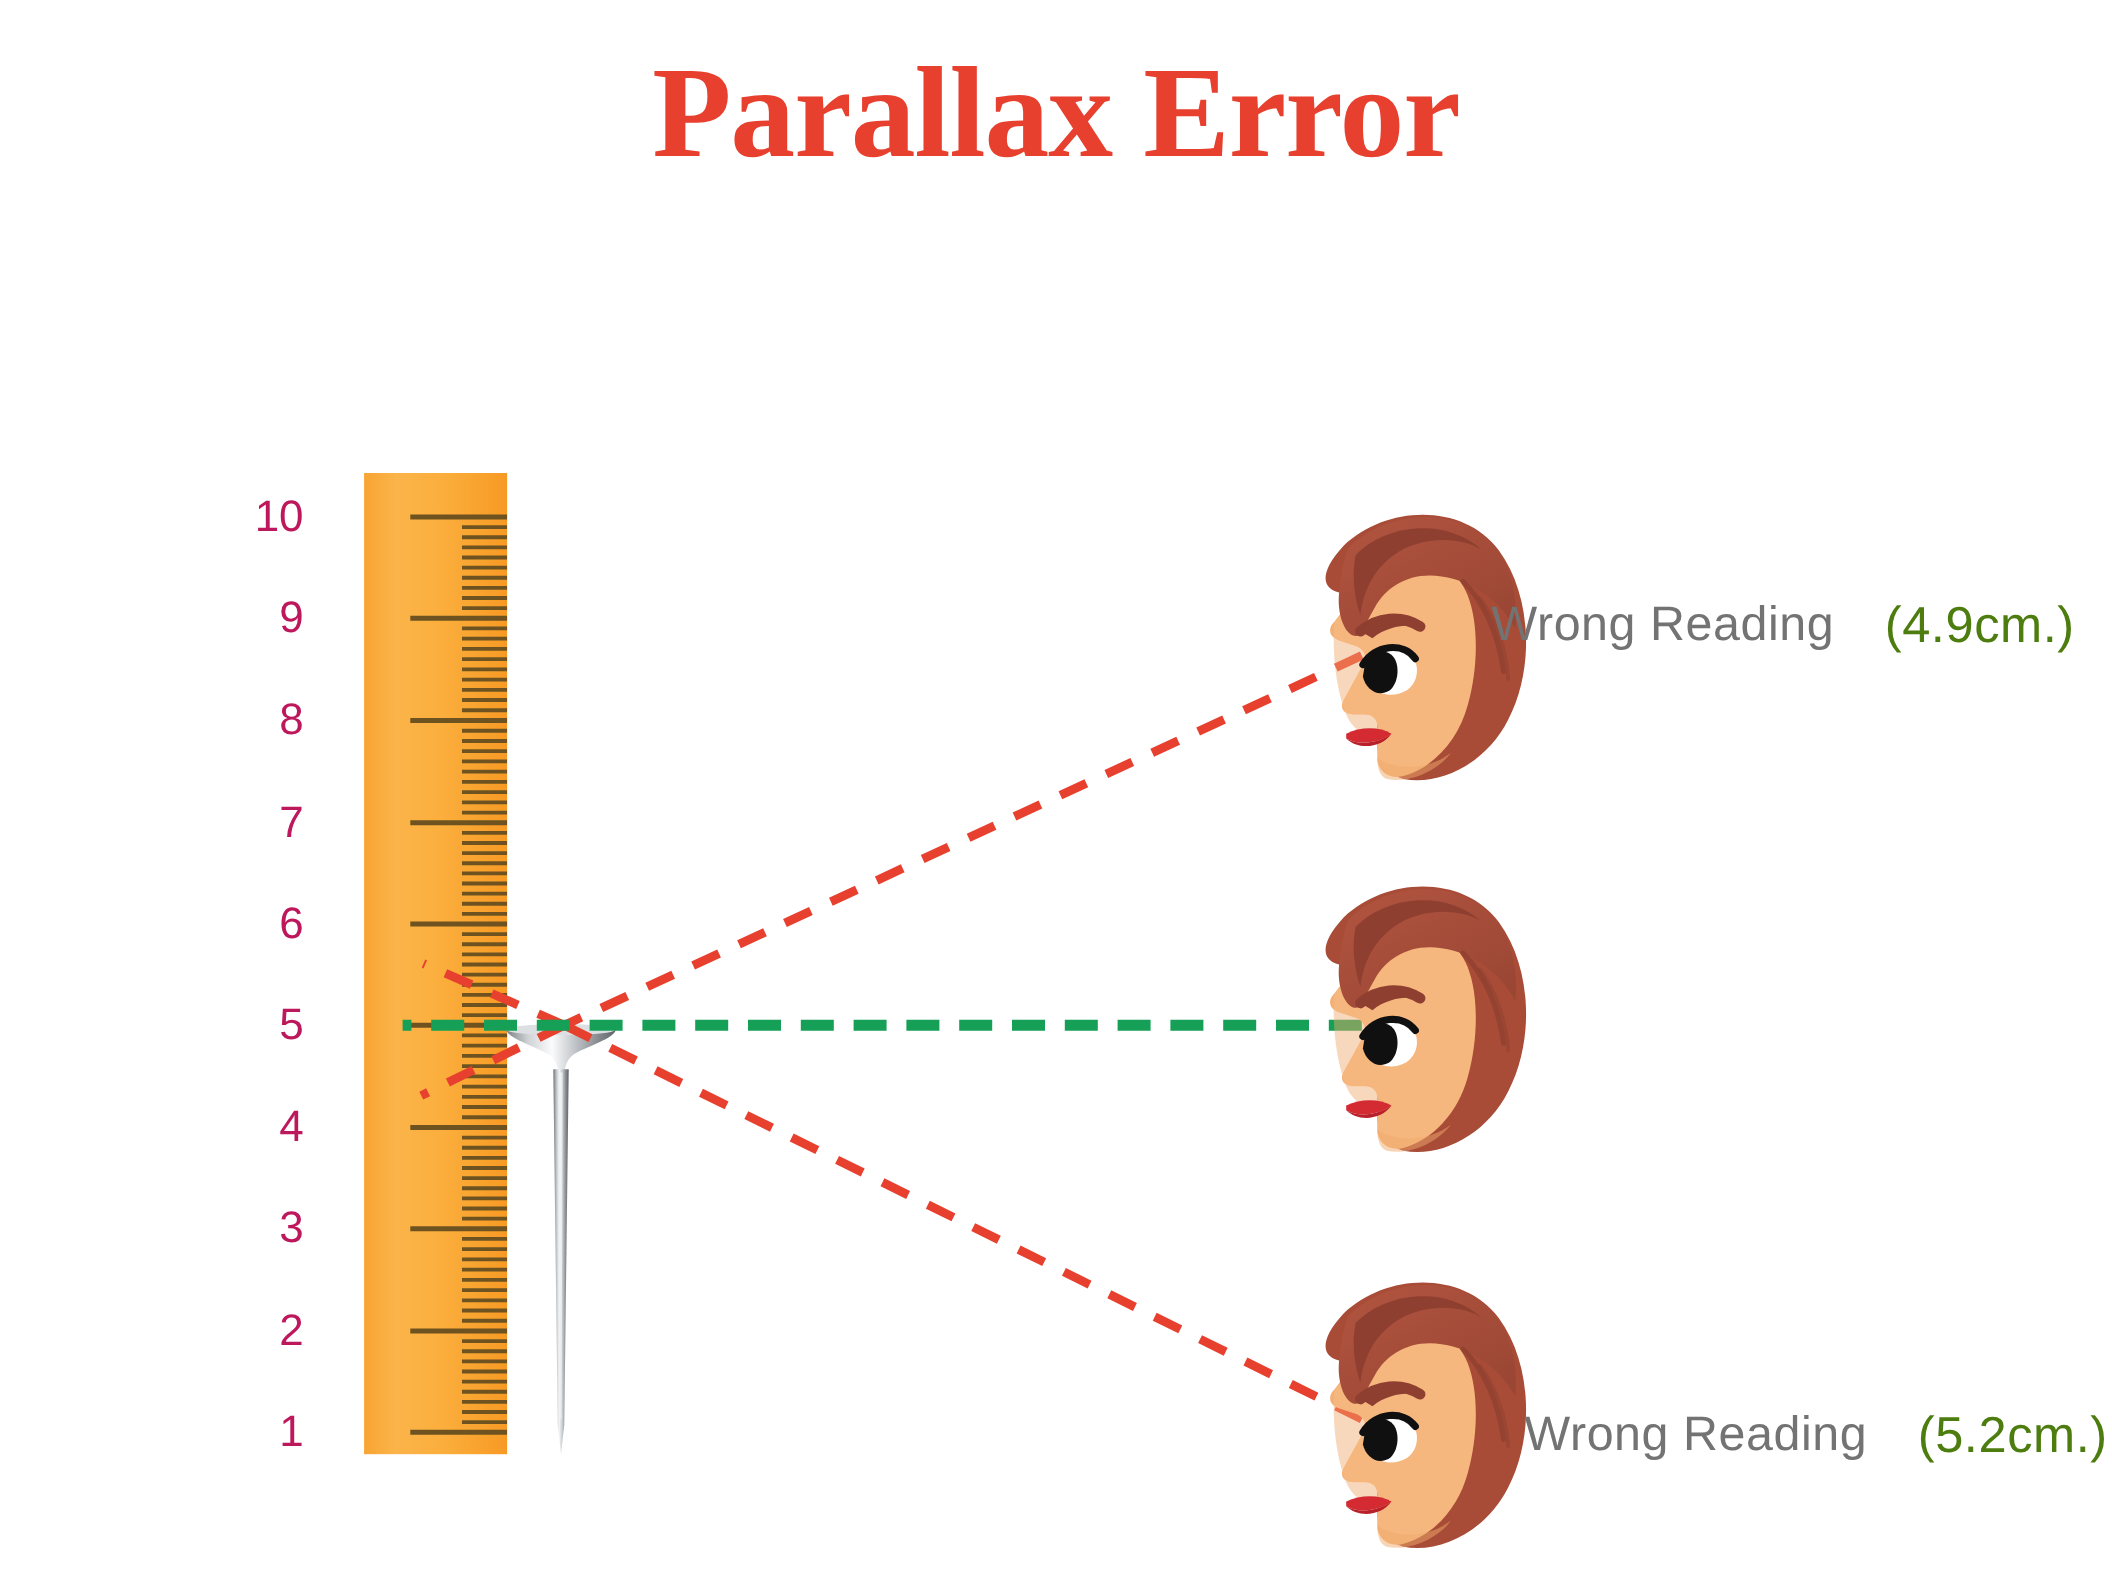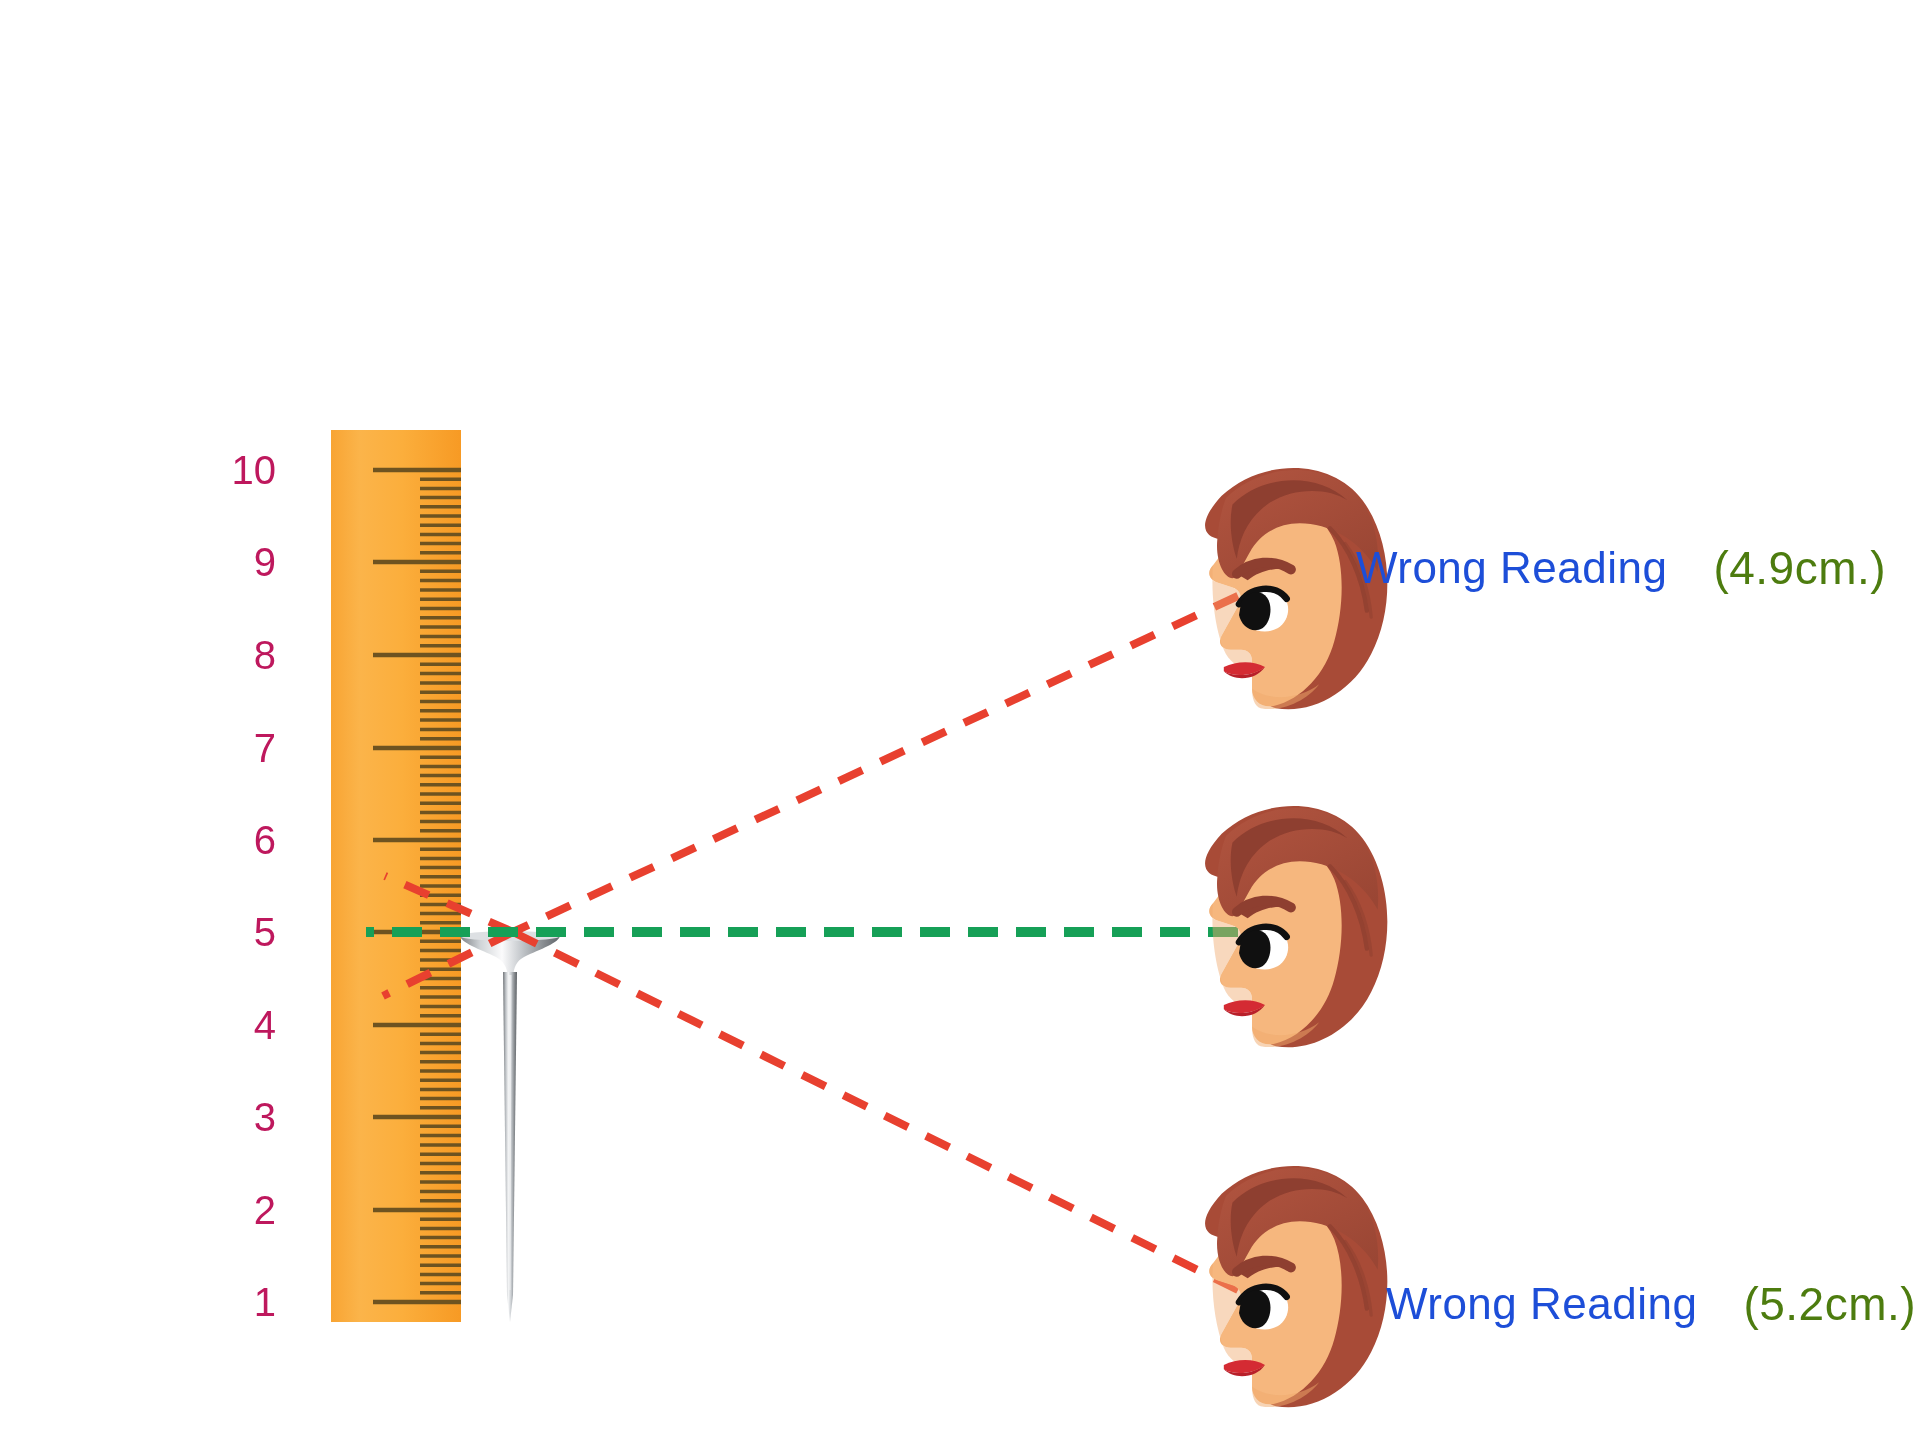--- a/index.html
+++ b/index.html
@@ -36,39 +36,40 @@
     position:absolute;
     display:flex;
     align-items:center;
     transform:translateY(-50%);
     white-space:nowrap;
   }
   .label-text{
     font-family:"Liberation Sans", sans-serif;
     font-weight:300;
     font-size:44px;
-    color:#1d4ed8;
+    color:#737373;
     letter-spacing:0.5px;
   }
   .label-value{
     font-family:"Liberation Sans", sans-serif;
     font-weight:400;
     font-size:46px;
     letter-spacing:0.5px;
     margin-left:46px;
   }
   .val-wrong{color:#4d7c0f;}
   .val-right{color:#11854a;}
   svg{display:block;}
 </style>
 </head>
 <body>
 
 <div id="stage">
 
+  <div class="title">Parallax Error</div>
 
   <svg width="1920" height="1440" viewBox="0 0 1920 1440" style="position:absolute;top:0;left:0;">
 
     <defs>
       <linearGradient id="rulerGrad" x1="0" y1="0" x2="1" y2="0">
         <stop offset="0%" stop-color="#f8a433"></stop>
         <stop offset="22%" stop-color="#fbb44a"></stop>
         <stop offset="55%" stop-color="#fbae3c"></stop>
         <stop offset="100%" stop-color="#f79a24"></stop>
       </linearGradient>

